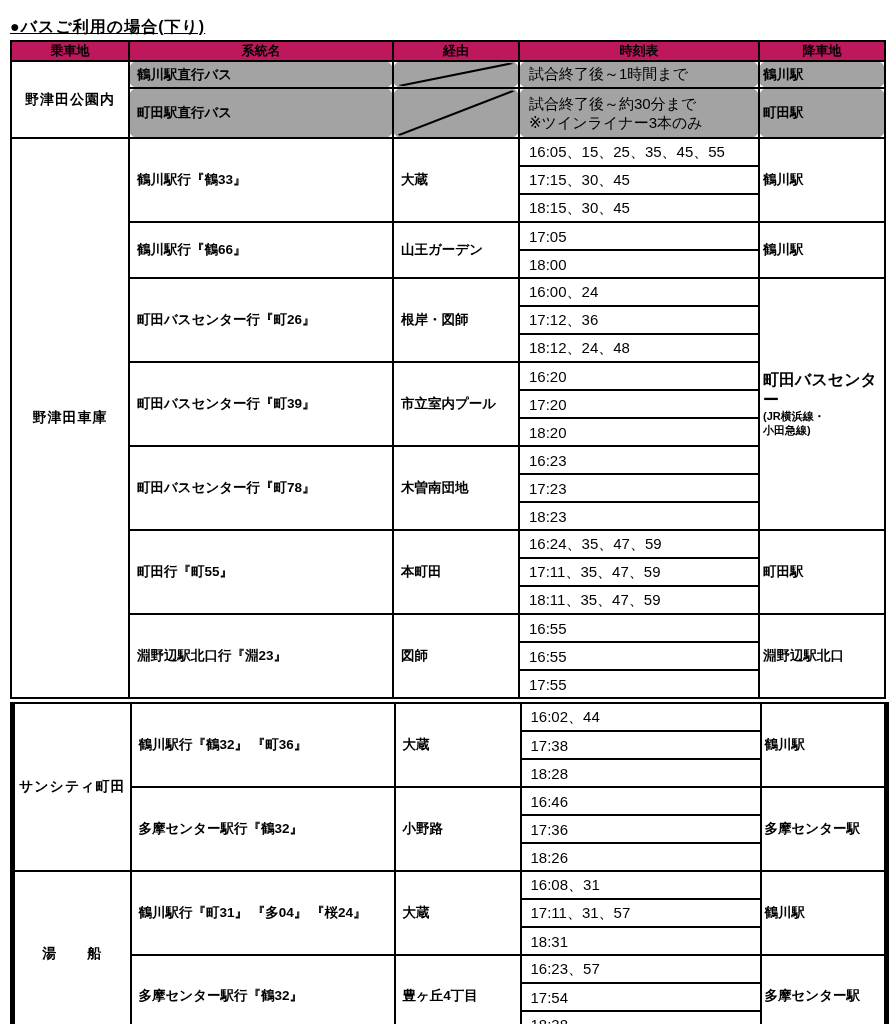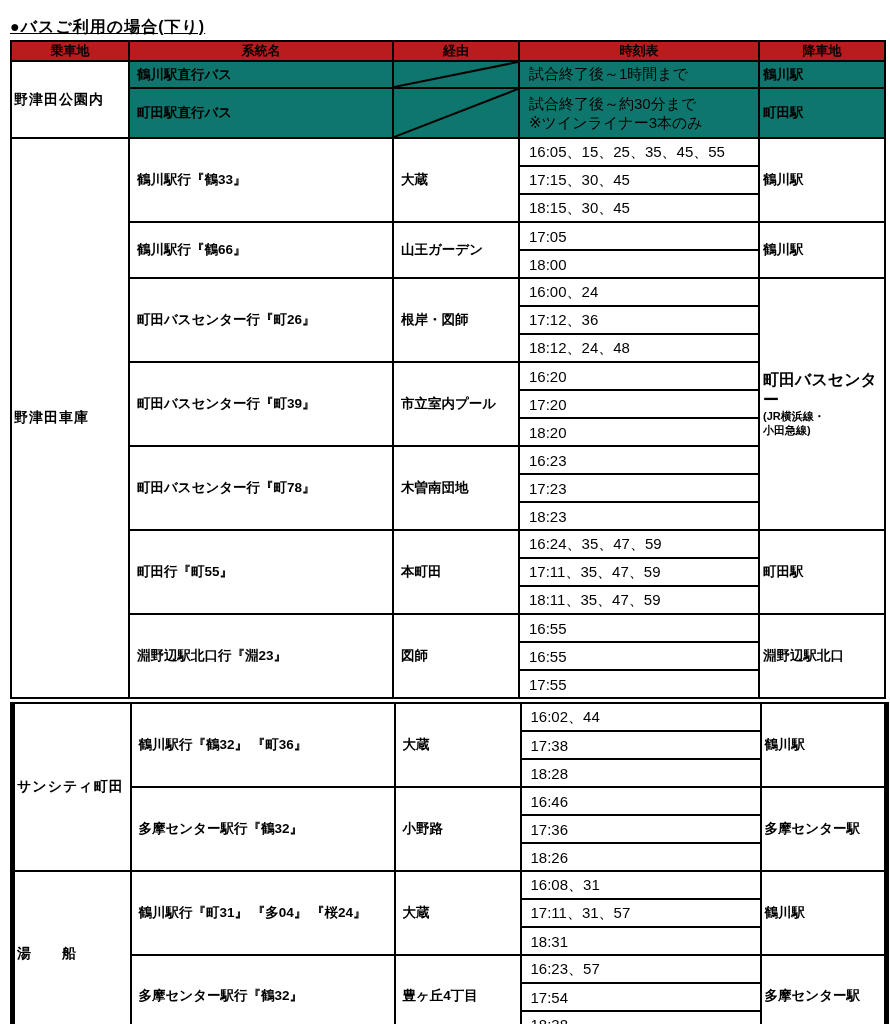--- a/index.html
+++ b/index.html
@@ -29,31 +29,31 @@
     color: #000;
     overflow: hidden;
     vertical-align: middle;
   }
   .c1 { width: 118px; }
   .c2 { width: 264px; }
   .c3 { width: 126px; }
   .c4 { width: 240px; }
   .c5 { width: 126px; }
   .t th {
-    background: #b91c1c;
+    background: #be185d;
     height: 19px;
     font-size: 13px;
     font-weight: bold;
     padding: 0 2px;
   }
   td.board {
     background: #ffffff;
     font-weight: bold;
     font-size: 14px;
-    text-align: left;
+    text-align: center;
     padding: 0 2px;
     letter-spacing: 1px;
     margin-left: 29px;
   }
   td.name {
     font-weight: bold;
     font-size: 13.5px;
     text-align: left;
     padding: 2px 4px 2px 7px;
   }
@@ -70,21 +70,21 @@
     padding: 2px 4px 2px 9px;
     height: 28px;
   }
   td.alight {
     font-weight: bold;
     font-size: 13.5px;
     padding: 2px 3px;
   }
   td.h1l { height: 27px; }
   td.h2l { height: 50px; line-height: 1.3; }
-  .hl { background: #0f766e; }
+  .hl { background: #a3a3a3; border-radius: 9px; }
   .red { color: #e6281e; }
   td.diag { padding: 0; position: relative; }
   td.diag svg { position: absolute; left: 0; top: 0; width: 100%; height: 100%; display: block; }
   .al-main { font-size: 16px; line-height: 1.25; }
   .al-sub  { font-size: 11px;  line-height: 1.25; }
   table.lower {
     margin-top: 3px;
     border: 5px solid #000;
     border-top-width: 2px;
   }

